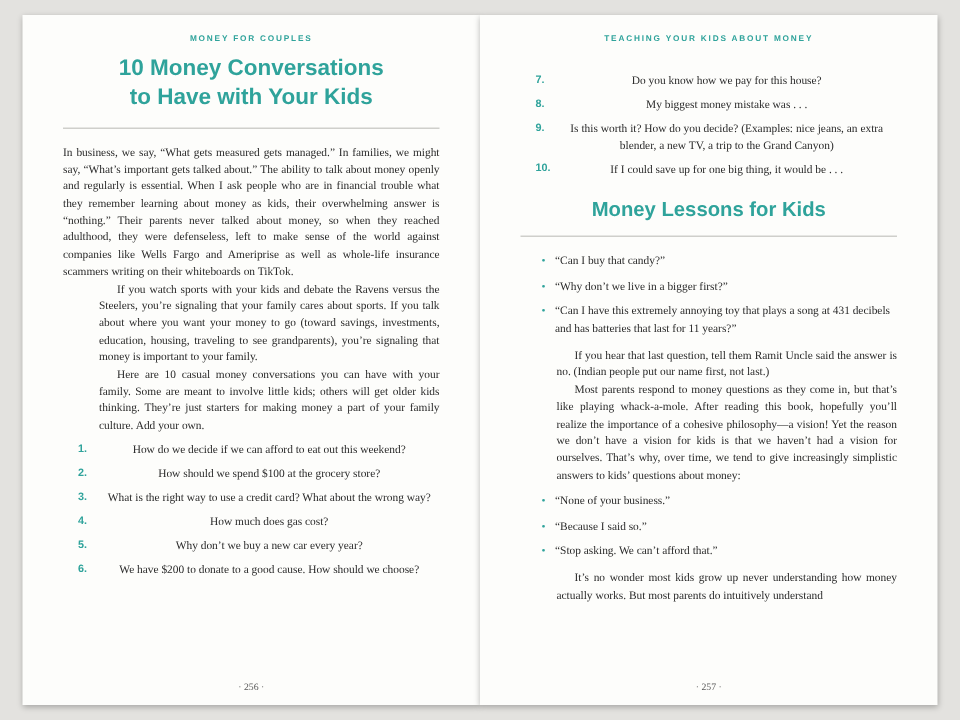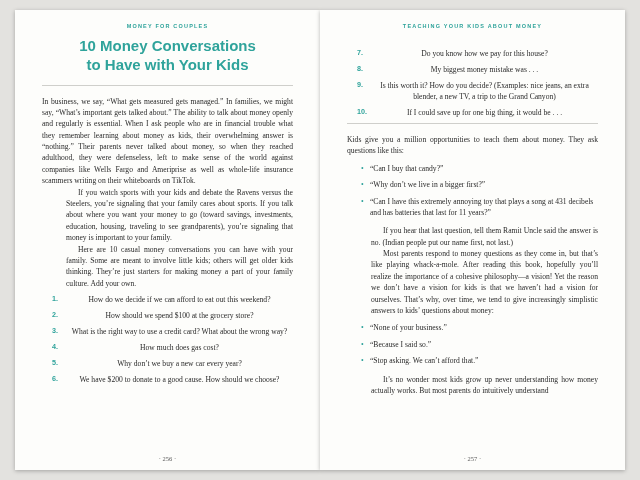--- a/index.html
+++ b/index.html
@@ -171,23 +171,23 @@
       </div>
       <div class="num-item">
         <span class="num">9.</span>
         <span class="txt">Is this worth it? How do you decide? (Examples: nice jeans, an extra blender, a new TV, a trip to the Grand Canyon)</span>
       </div>
       <div class="num-item">
         <span class="num">10.</span>
         <span class="txt">If I could save up for one big thing, it would be . . .</span>
       </div>
     </div>
+    <div class="section-title">Money Lessons for Kids</div>
     <hr class="rule">
     <div class="body-text">
-      <p>Kids give you a million opportunities to teach them about money. They ask questions like this:</p>
       <div class="bullet-list">
         <div class="bullet-item">
           <span class="dot">•</span>
           <span class="txt">“Can I buy that candy?”</span>
         </div>
         <div class="bullet-item">
           <span class="dot">•</span>
           <span class="txt">“Why don’t we live in a bigger first?”</span>
         </div>
         <div class="bullet-item">

